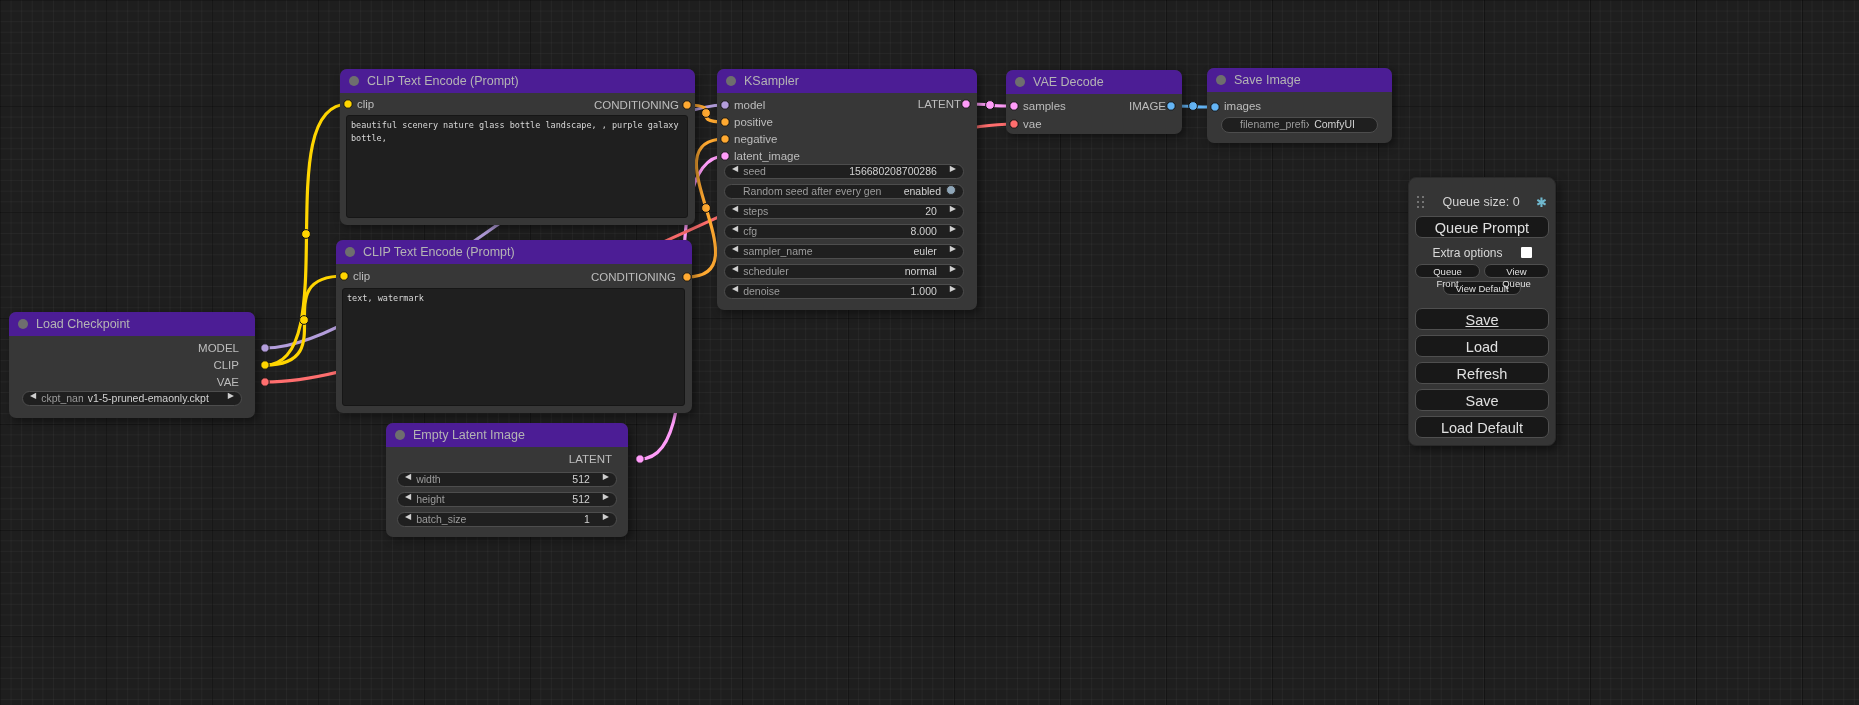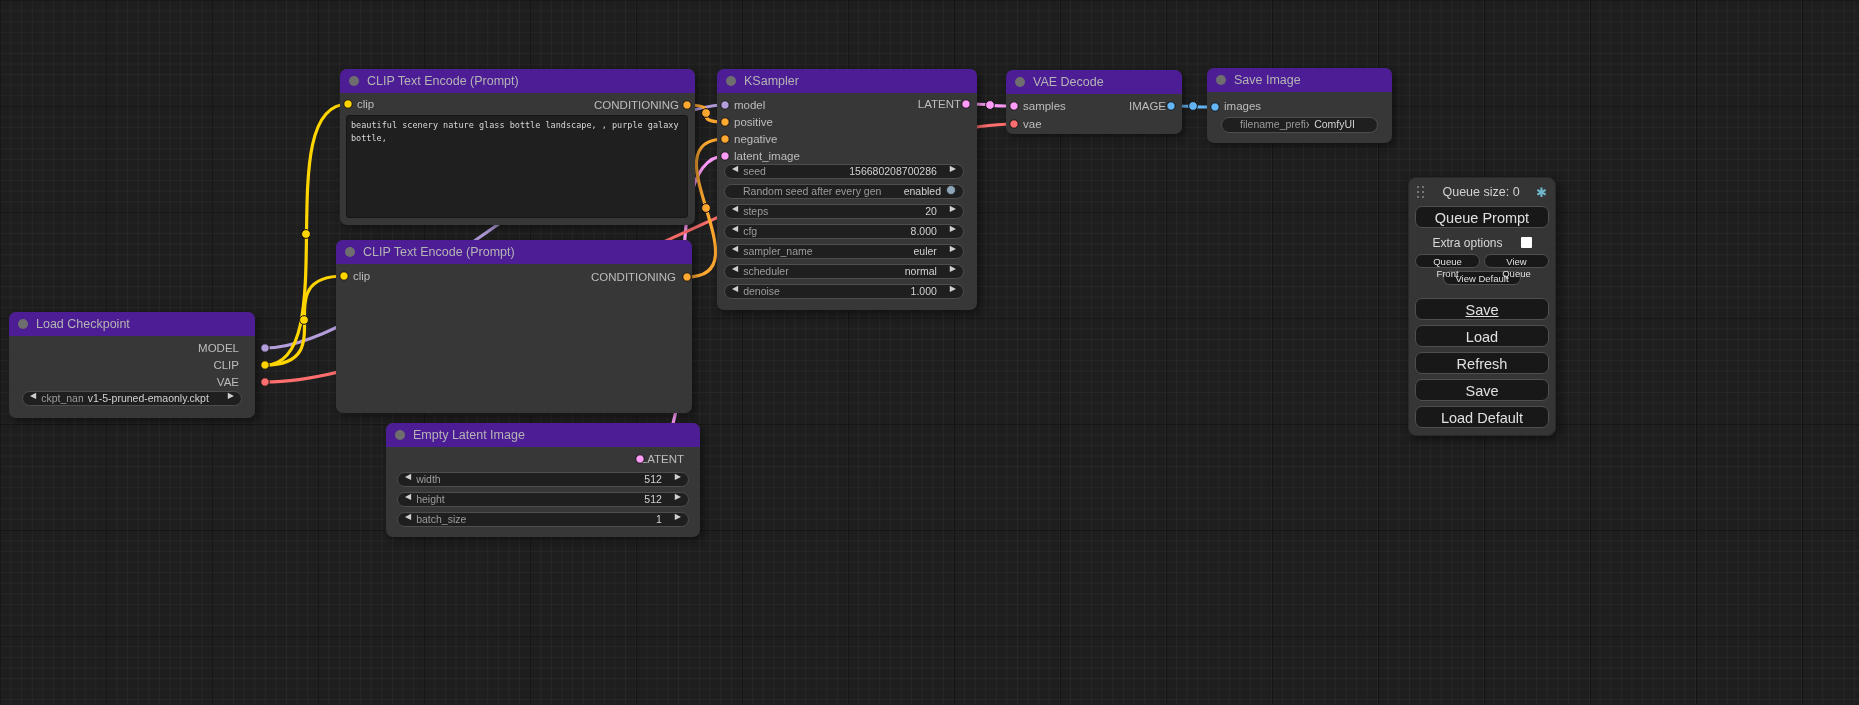--- a/index.html
+++ b/index.html
@@ -37,21 +37,21 @@
   .pill{
     position:absolute;height:15px;background:#1f1f1f;border:1px solid #4d4d4d;border-radius:9px;
     display:flex;align-items:flex-start;padding:0 7px;box-sizing:border-box;gap:5px;
   }
   .pill .arr{font-size:8px;color:#cfcfcf;line-height:1;}
   .pill .wlabel{flex:1;font-size:10.5px;color:#9c9c9c;white-space:nowrap;overflow:hidden;}
   .pill .wvalue{font-size:10.5px;color:#d2d2d2;white-space:nowrap;}
   .pill .toggle{width:10px;height:10px;border-radius:50%;border:1px solid #2a2a2a;box-sizing:border-box;}
   #queue-panel{
     position:absolute;z-index:4;left:1408px;top:177px;width:148px;box-sizing:border-box;
-    background:#353535;border:1px solid #2a2a2a;border-radius:8px;padding:5px 6px 7px 6px;
+    background:#353535;border:1px solid #2a2a2a;border-radius:8px;padding:15px 6px 7px 6px;
     box-shadow:3px 3px 10px rgba(0,0,0,.5);
   }
   .qheader{display:flex;align-items:center;height:18px;}
   .drag-dots{width:9px;height:13px;margin-left:2px;position:relative;}
   .drag-dots i{position:absolute;width:2px;height:2px;border-radius:50%;background:#8a8a8a;}
   .qtitle{flex:1;text-align:center;font-size:12.5px;color:#d2d2d2;}
   .gear{font-size:13px;line-height:1;margin-right:2px;}
   .qbtn{
     display:block;width:100%;box-sizing:border-box;background:#181818;border:1px solid #4f4f4f;
     border-radius:7px;color:#e0e0e0;text-align:center;cursor:pointer;
@@ -118,20 +118,21 @@
   <div class="ta" style="left:6px;right:7px;top:46px;bottom:7px;">beautiful scenery nature glass bottle landscape, , purple galaxy bottle,</div>
 </div>
 
 <div class="node" style="left:336px;top:240px;width:356px;height:173px;">
   <div class="ntitle">
     <span class="tdot"></span>
     <span class="txt">CLIP Text Encode (Prompt)</span>
   </div>
   <span class="inlabel" style="top:36px;">clip</span>
   <span class="outlabel" style="top:37px;">CONDITIONING</span>
+  <div class="ta" style="left:6px;right:7px;top:48px;bottom:7px;">text, watermark</div>
 </div>
 
 <div class="node" style="left:717px;top:69px;width:260px;height:241px;">
   <div class="ntitle">
     <span class="tdot"></span>
     <span class="txt">KSampler</span>
   </div>
   <span class="inlabel" style="top:36px;">model</span>
   <span class="inlabel" style="top:53px;">positive</span>
   <span class="inlabel" style="top:70px;">negative</span>
@@ -174,21 +175,21 @@
     <span class="arr">▶</span>
   </div>
   <div class="pill" style="left:7px;right:13px;top:215px;">
     <span class="arr">◀</span>
     <span class="wlabel">denoise</span>
     <span class="wvalue" style="margin-right:8px;">1.000</span>
     <span class="arr">▶</span>
   </div>
 </div>
 
-<div class="node" style="left:386px;top:423px;width:314px;height:114px;">
+<div class="node" style="left:386px;top:423px;width:242px;height:114px;">
   <div class="ntitle">
     <span class="tdot"></span>
     <span class="txt">Empty Latent Image</span>
   </div>
   <span class="outlabel" style="top:36px;">LATENT</span>
   <div class="pill" style="left:11px;right:11px;top:49px;">
     <span class="arr">◀</span>
     <span class="wlabel">width</span>
     <span class="wvalue" style="margin-right:8px;">512</span>
     <span class="arr">▶</span>

